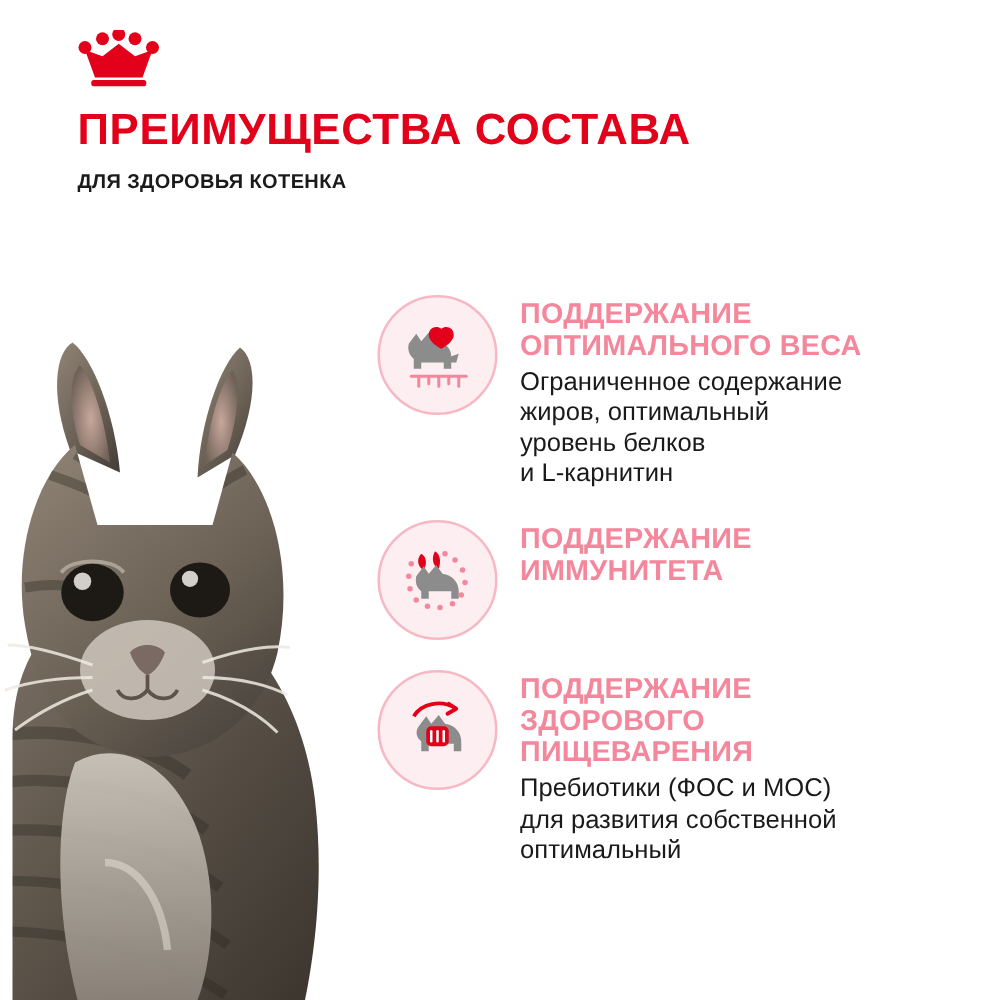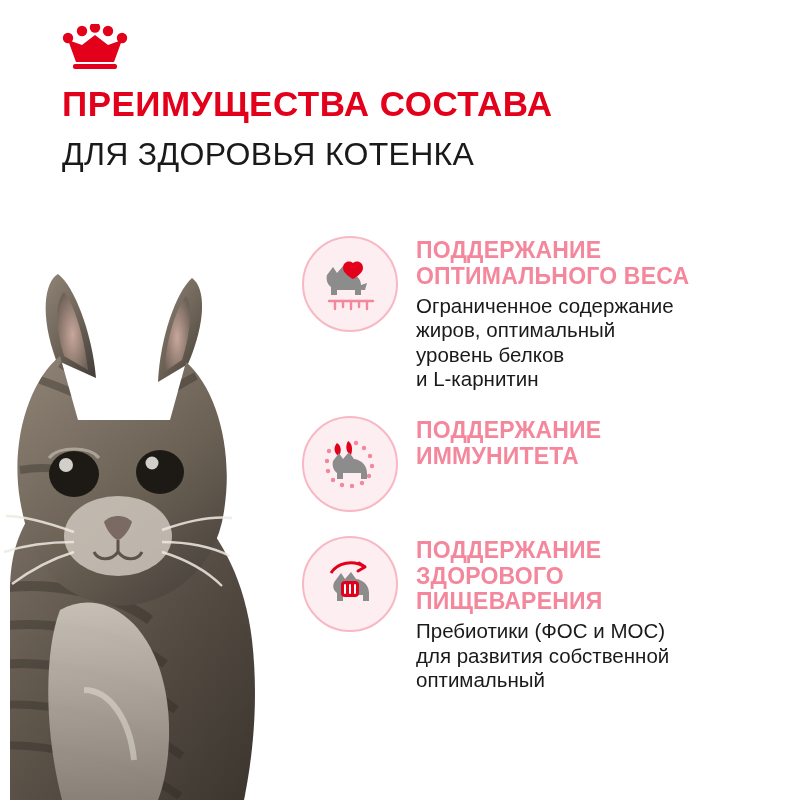--- a/index.html
+++ b/index.html
@@ -41,22 +41,22 @@
   .main-title {
     font-size: 35px;
     font-weight: bold;
     letter-spacing: 0.5px;
     color: #e2001a;
     margin: 0;
     line-height: 1.05;
     white-space: nowrap;
   }
   .sub-title {
-    font-size: 32px;
-    font-weight: normal;
+    font-size: 16px;
+    font-weight: bold;
     color: #1a1a1a;
     margin: 14px 0 0 0;
     line-height: 1.1;
     letter-spacing: 0.3px;
   }
 
   
   .cat-photo {
     position: absolute;
     left: 0;

